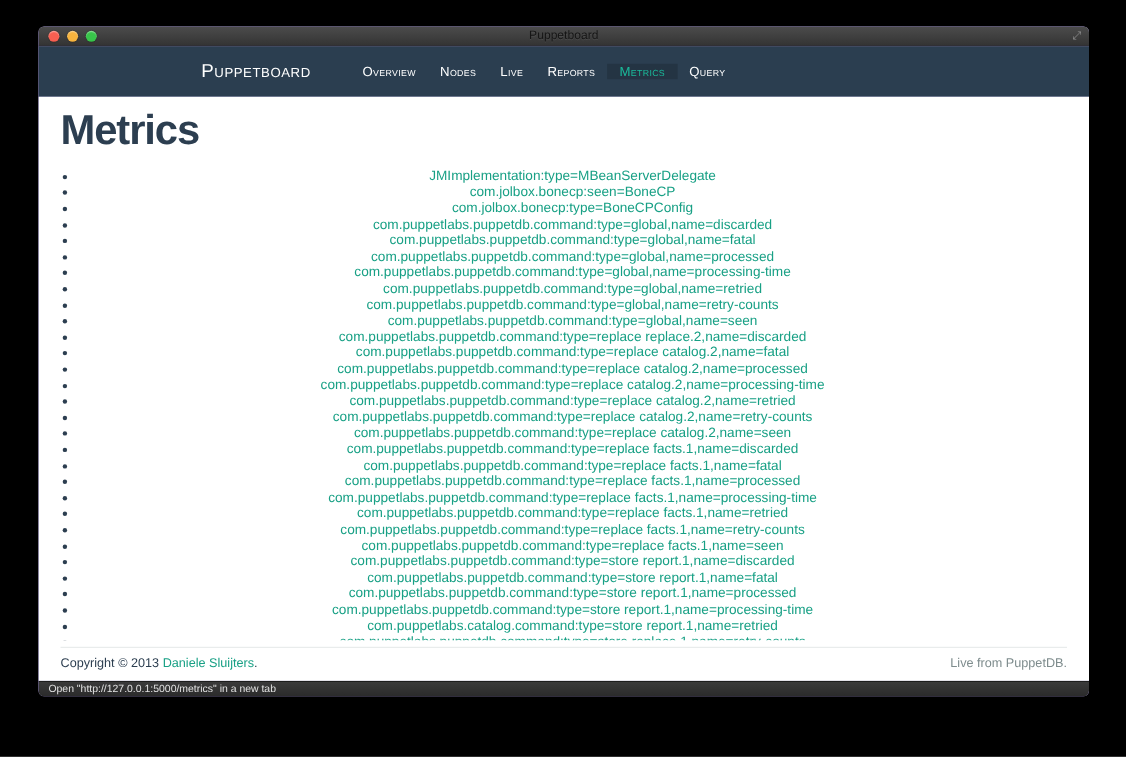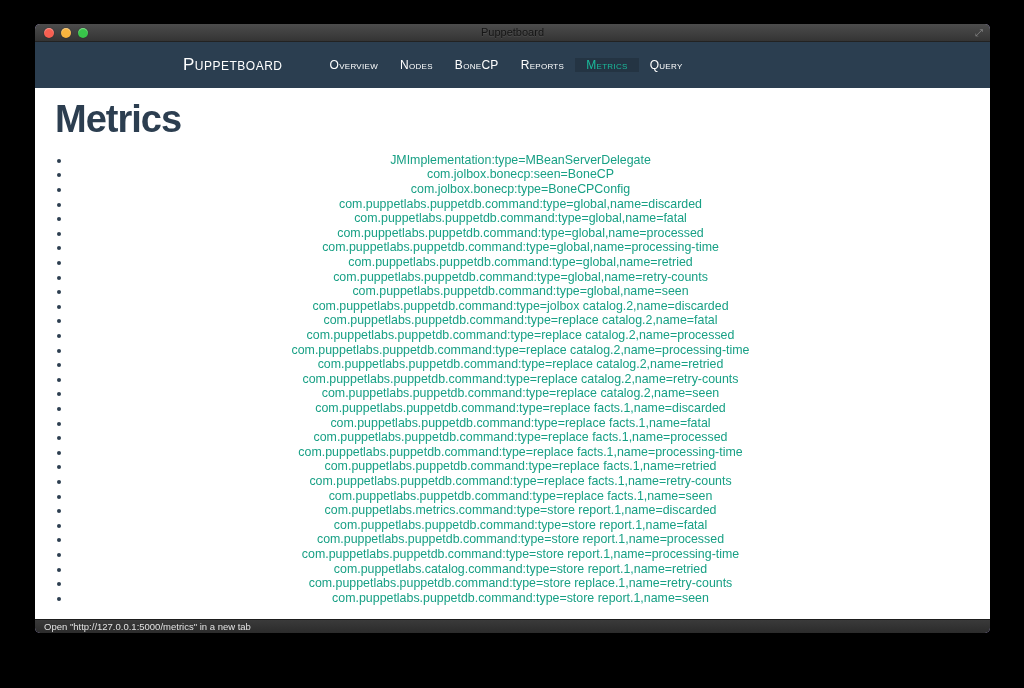--- a/index.html
+++ b/index.html
@@ -138,21 +138,21 @@
   <nav class="navbar">
     <a class="brand">Puppetboard</a>
     <ul class="nav-items" id="nav-items">
         <li class="nav-item">
           <a href="#">Overview</a>
         </li>
         <li class="nav-item">
           <a href="#">Nodes</a>
         </li>
         <li class="nav-item">
-          <a href="#">BoneCP</a>
+          <a href="#">Live</a>
         </li>
         <li class="nav-item">
           <a href="#">Reports</a>
         </li>
         <li class="nav-item active">
           <a href="#">Metrics</a>
         </li>
         <li class="nav-item">
           <a href="#">Query</a>
         </li>
@@ -167,43 +167,53 @@
           <li><a href="#">JMImplementation:type=MBeanServerDelegate</a></li>
           <li><a href="#">com.jolbox.bonecp:seen=BoneCP</a></li>
           <li><a href="#">com.jolbox.bonecp:type=BoneCPConfig</a></li>
           <li><a href="#">com.puppetlabs.puppetdb.command:type=global,name=discarded</a></li>
           <li><a href="#">com.puppetlabs.puppetdb.command:type=global,name=fatal</a></li>
           <li><a href="#">com.puppetlabs.puppetdb.command:type=global,name=processed</a></li>
           <li><a href="#">com.puppetlabs.puppetdb.command:type=global,name=processing-time</a></li>
           <li><a href="#">com.puppetlabs.puppetdb.command:type=global,name=retried</a></li>
           <li><a href="#">com.puppetlabs.puppetdb.command:type=global,name=retry-counts</a></li>
           <li><a href="#">com.puppetlabs.puppetdb.command:type=global,name=seen</a></li>
-          <li><a href="#">com.puppetlabs.puppetdb.command:type=jolbox catalog.2,name=discarded</a></li>
+          <li><a href="#">com.puppetlabs.puppetdb.command:type=replace replace.2,name=discarded</a></li>
           <li><a href="#">com.puppetlabs.puppetdb.command:type=replace catalog.2,name=fatal</a></li>
           <li><a href="#">com.puppetlabs.puppetdb.command:type=replace catalog.2,name=processed</a></li>
           <li><a href="#">com.puppetlabs.puppetdb.command:type=replace catalog.2,name=processing-time</a></li>
           <li><a href="#">com.puppetlabs.puppetdb.command:type=replace catalog.2,name=retried</a></li>
           <li><a href="#">com.puppetlabs.puppetdb.command:type=replace catalog.2,name=retry-counts</a></li>
           <li><a href="#">com.puppetlabs.puppetdb.command:type=replace catalog.2,name=seen</a></li>
           <li><a href="#">com.puppetlabs.puppetdb.command:type=replace facts.1,name=discarded</a></li>
           <li><a href="#">com.puppetlabs.puppetdb.command:type=replace facts.1,name=fatal</a></li>
           <li><a href="#">com.puppetlabs.puppetdb.command:type=replace facts.1,name=processed</a></li>
           <li><a href="#">com.puppetlabs.puppetdb.command:type=replace facts.1,name=processing-time</a></li>
           <li><a href="#">com.puppetlabs.puppetdb.command:type=replace facts.1,name=retried</a></li>
           <li><a href="#">com.puppetlabs.puppetdb.command:type=replace facts.1,name=retry-counts</a></li>
           <li><a href="#">com.puppetlabs.puppetdb.command:type=replace facts.1,name=seen</a></li>
-          <li><a href="#">com.puppetlabs.metrics.command:type=store report.1,name=discarded</a></li>
+          <li><a href="#">com.puppetlabs.puppetdb.command:type=store report.1,name=discarded</a></li>
           <li><a href="#">com.puppetlabs.puppetdb.command:type=store report.1,name=fatal</a></li>
           <li><a href="#">com.puppetlabs.puppetdb.command:type=store report.1,name=processed</a></li>
           <li><a href="#">com.puppetlabs.puppetdb.command:type=store report.1,name=processing-time</a></li>
           <li><a href="#">com.puppetlabs.catalog.command:type=store report.1,name=retried</a></li>
           <li><a href="#">com.puppetlabs.puppetdb.command:type=store replace.1,name=retry-counts</a></li>
           <li><a href="#">com.puppetlabs.puppetdb.command:type=store report.1,name=seen</a></li>
         </ul>
     </div>
 
+    <div class="footer-block">
+      <hr class="footer-divider">
+      <footer class="page-footer">
+        <div class="footer-left">
+          <span>Copyright © 2013</span>
+          <a>Daniele Sluijters</a><span>.</span>
+        </div>
+        <div class="footer-right">Live from PuppetDB.</div>
+      </footer>
+    </div>
   </main>
 
   <div class="statusbar">
     <span>Open "http://127.0.0.1:5000/metrics" in a new tab</span>
   </div>
 
 </div>
 
 </body></html>

